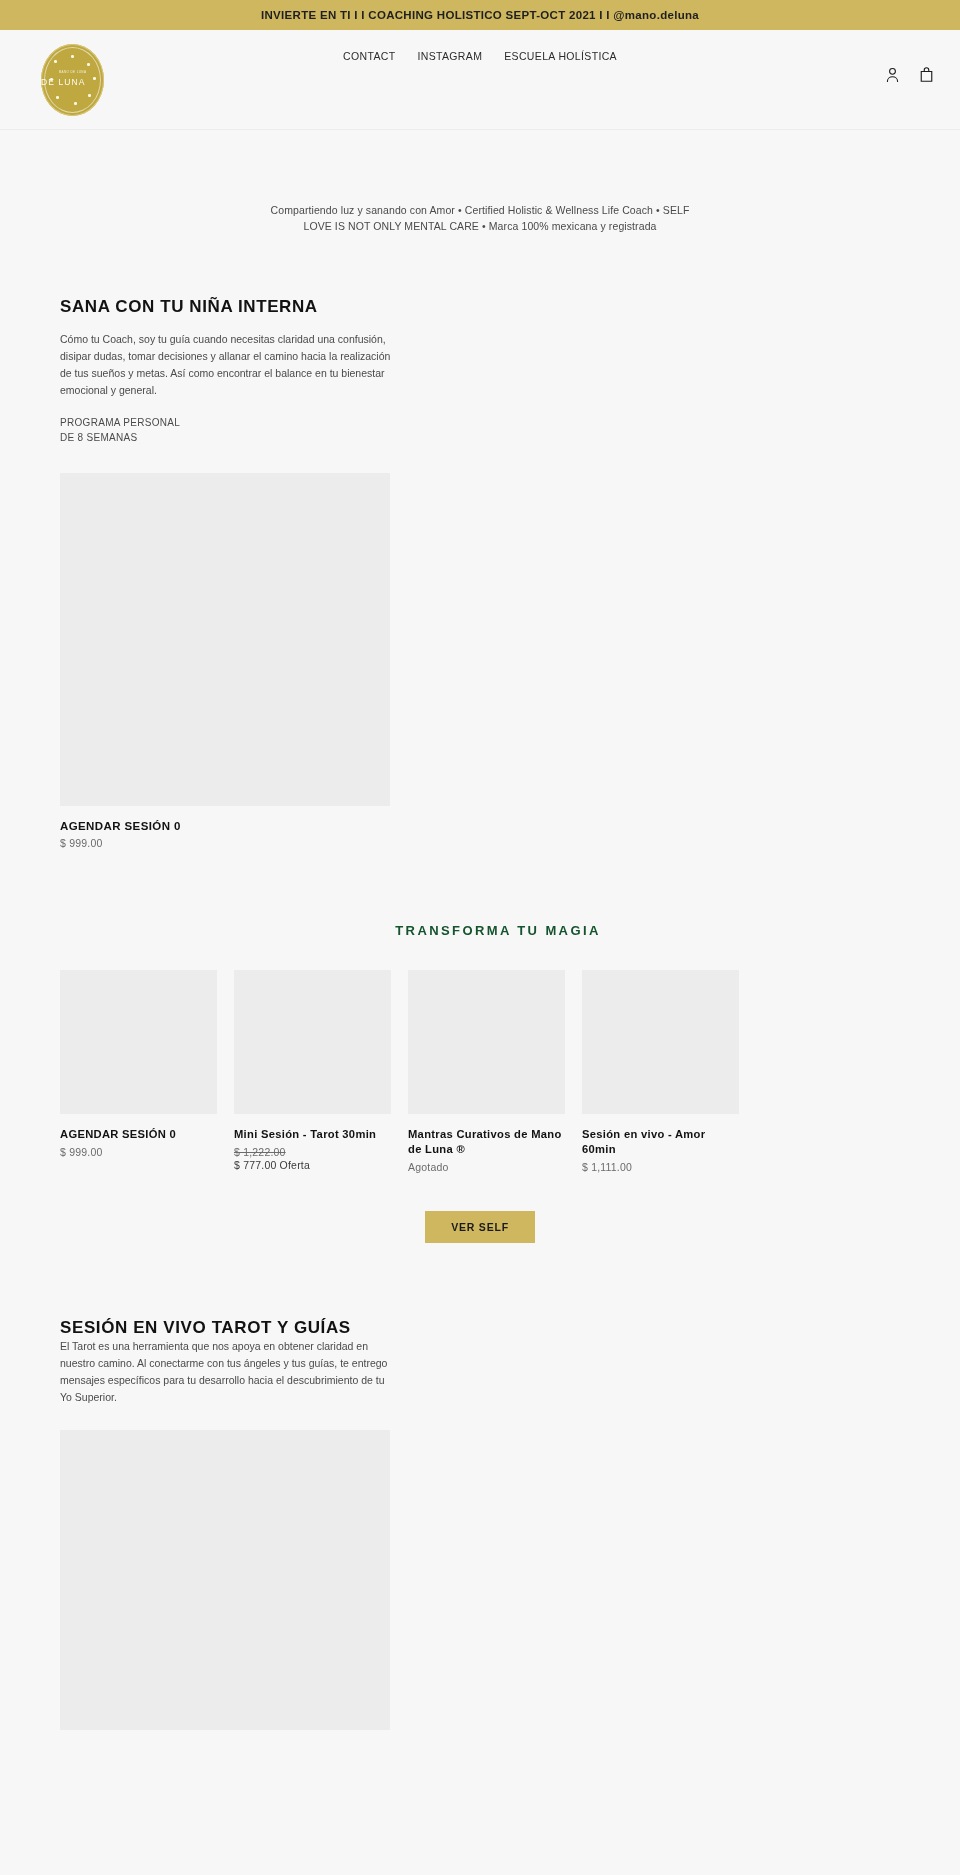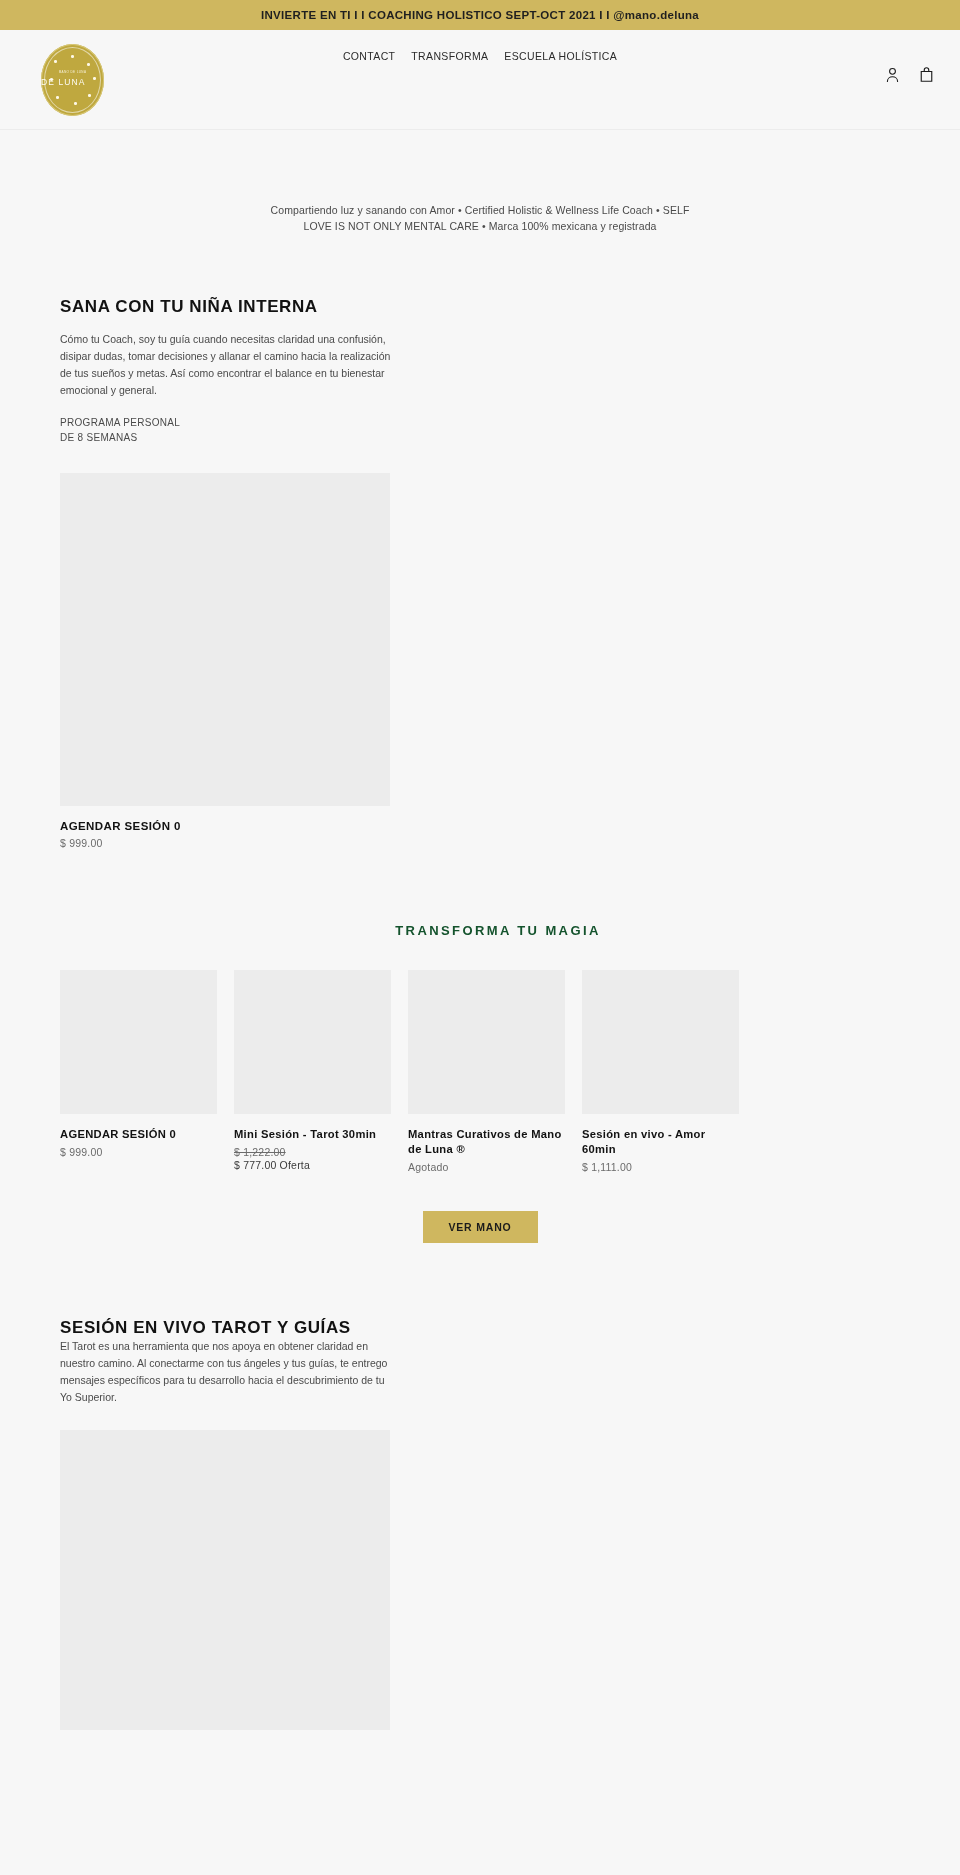--- a/index.html
+++ b/index.html
@@ -88,21 +88,21 @@
     top: 20px;
     text-align: center;
   }
   .nav-row {
     display: flex;
     justify-content: center;
     align-items: center;
     gap: 19px;
     margin-bottom: 6px;
   }
-  .nav-row.second { gap: 16px; }
+  .nav-row.second { gap: 22px; }
   .nav-item {
     font-size: 10.5px;
     letter-spacing: .35px;
     color: #2b2b2b;
     display: inline-flex;
     align-items: center;
     gap: 5px;
     cursor: pointer;
     white-space: nowrap;
   }
@@ -298,21 +298,21 @@
       <div class="star" style="left:33px;top:58px"></div>
       <div class="star" style="left:47px;top:50px"></div>
       <div class="logo-small">MANO DE LUNA</div>
       <span class="logo-name">DE LUNA</span>
     </div>
   </a>
 
   <nav class="main-nav">
     <div class="nav-row second">
       <span class="nav-item">CONTACT</span>
-      <span class="nav-item">TRANSFORMA</span>
+      <span class="nav-item">INSTAGRAM</span>
       <span class="nav-item">ESCUELA HOLÍSTICA</span>
     </div>
   </nav>
 
   <div class="header-icons">
     <span class="icon-btn">
       <svg width="15" height="16" viewBox="0 0 20 22" fill="none" stroke="#1c1c1c" stroke-width="1.5">
         <circle cx="10" cy="6" r="4"></circle>
         <path d="M3 20c0-4 3.2-6.5 7-6.5s7 2.5 7 6.5" stroke-linecap="round"></path>
       </svg>
@@ -382,21 +382,21 @@
       <div class="card-media"></div>
       <div class="card-title">Sesión en vivo - Amor 60min</div>
       <div class="card-price">
         <span>$ 1,111.00</span>
       </div>
     </div>
 
   </div>
 
   <div class="viewall-wrap">
-    <button class="viewall">VER MANO</button>
+    <button class="viewall">VER SELF</button>
   </div>
 </section>
 
 <section class="section-tarot">
   <h2 class="tarot-title">SESIÓN EN VIVO TAROT Y GUÍAS</h2>
   <p class="tarot-body">El Tarot es una herramienta que nos apoya en obtener claridad en nuestro camino. Al conectarme con tus ángeles y tus guías, te entrego mensajes específicos para tu desarrollo hacia el descubrimiento de tu Yo Superior.</p>
   <div class="tarot-media"></div>
 </section>
 
 </body></html>

